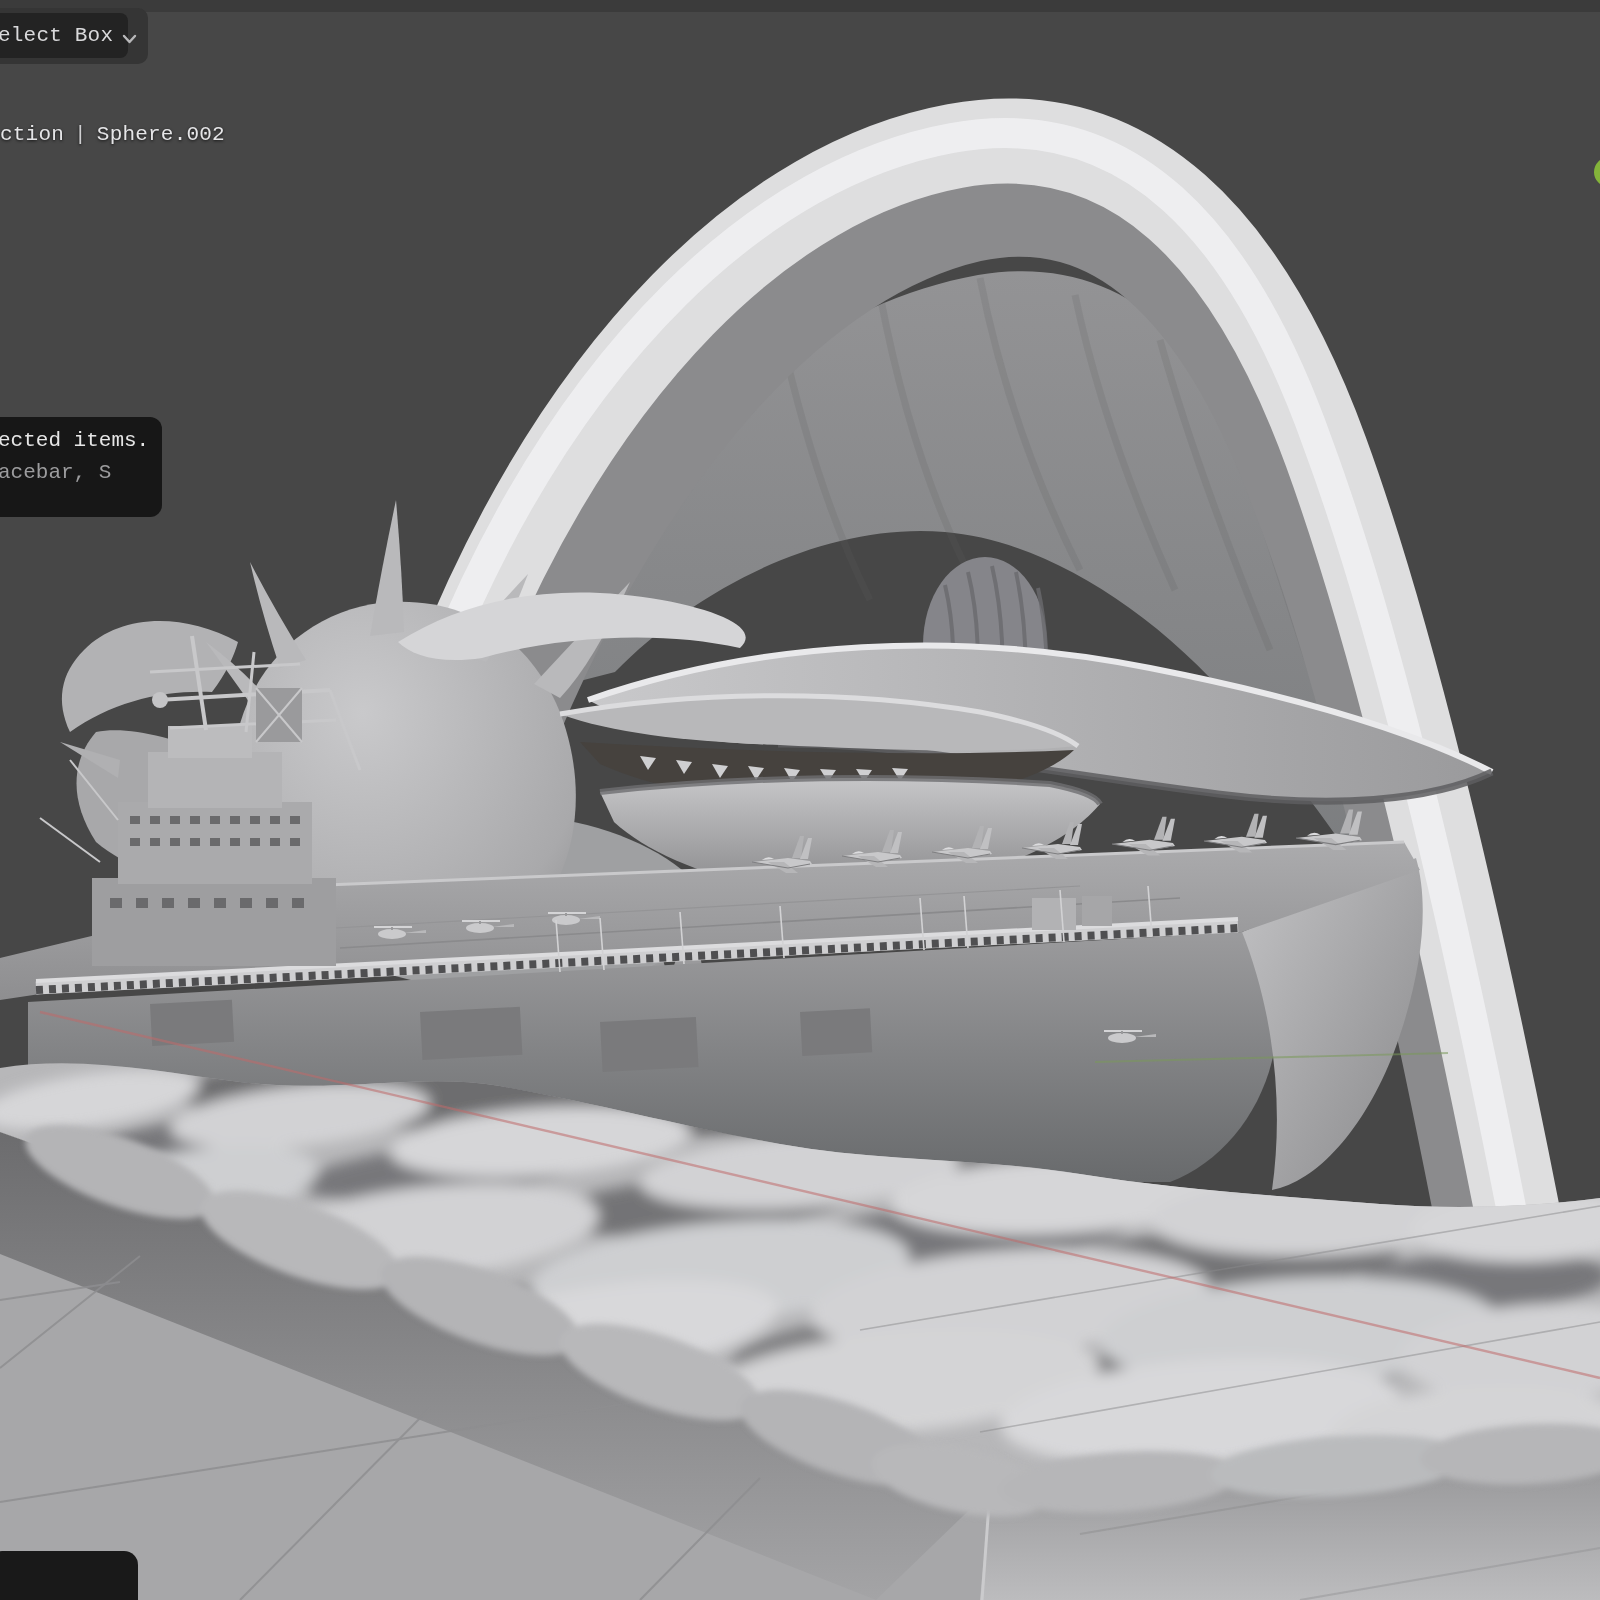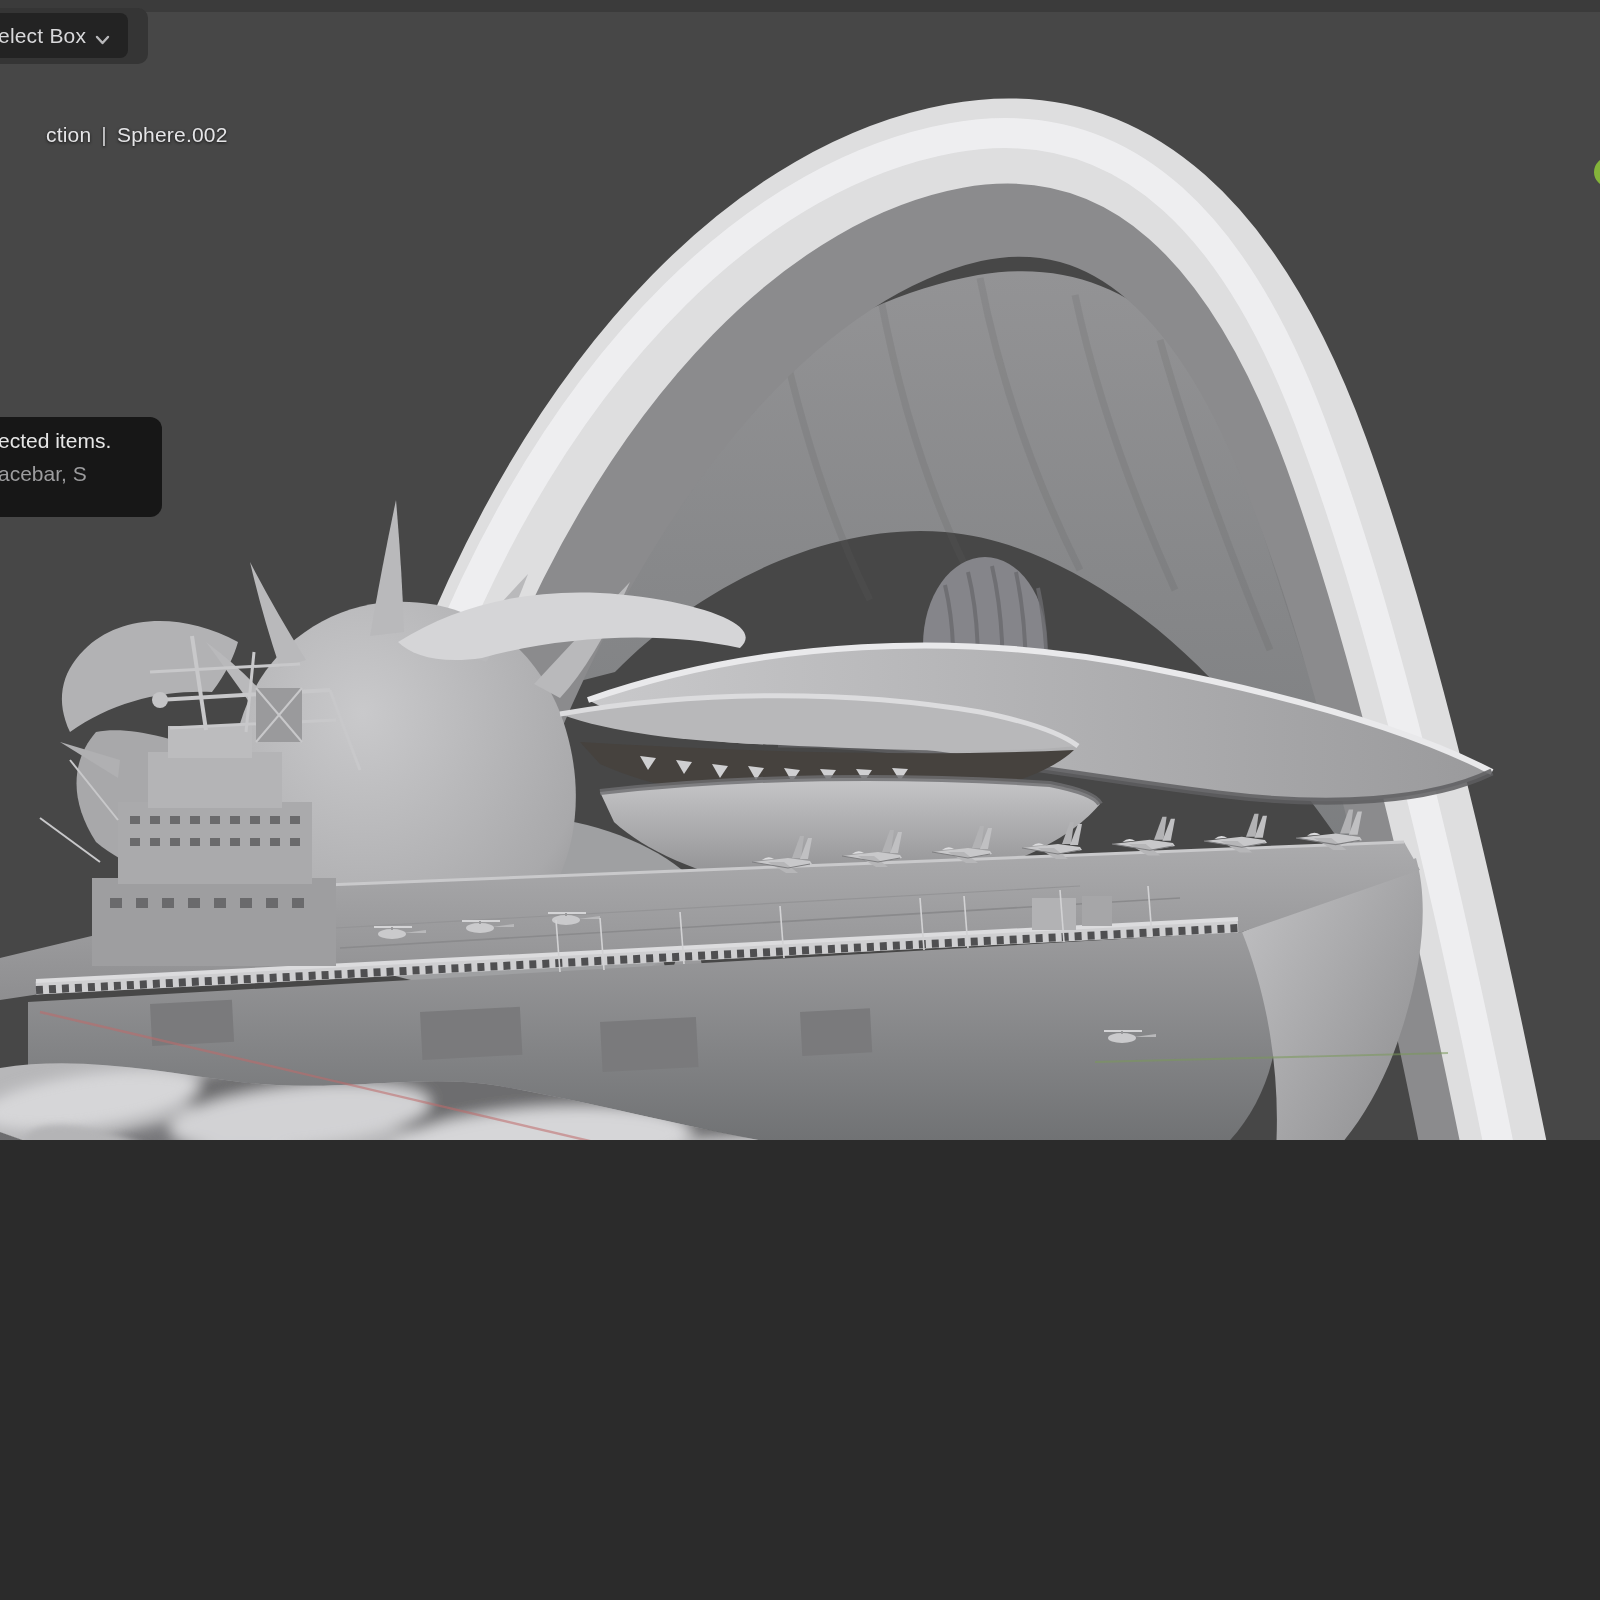--- a/index.html
+++ b/index.html
@@ -1,32 +1,32 @@
 <!DOCTYPE html>
 <html><head>
 <meta charset="utf-8">
 <style>
   html,body{margin:0;padding:0;background:#2b2b2b;}
   .screen{
-    position:relative;width:1600px;height:1140px;overflow:hidden;
+    position:relative;width:1600px;height:1600px;overflow:hidden;
     background:#15803d;
-    font-family:Liberation Sans, sans-serif;
+    font-family:Liberation Mono, monospace;
   }
   .scene-svg{position:absolute;left:0;top:0;width:1600px;height:1600px;display:block;}
   .top-strip{position:absolute;left:0;top:0;width:1600px;height:12px;background:#3b3b3b;}
   .tool-panel{position:absolute;left:-16px;top:8px;width:164px;height:56px;background:#353535;border-radius:10px;}
   .select-box-button{
     position:absolute;left:-16px;top:13px;width:144px;height:45px;background:#232323;border-radius:8px;
     display:flex;align-items:center;padding-left:14px;box-sizing:border-box;gap:9px;cursor:pointer;
   }
   .select-box-button .label{color:#d9d9db;font-size:21px;letter-spacing:.2px;white-space:nowrap;}
   .chevron{display:inline-block;width:15px;height:10px;flex:0 0 auto;}
   .breadcrumb{
     position:absolute;left:0px;top:123px;color:#e5e5e7;font-size:21px;letter-spacing:.2px;
-    text-shadow:0 1px 3px rgba(0,0,0,.75);white-space:nowrap;margin-left:46px;
+    text-shadow:0 1px 3px rgba(0,0,0,.75);white-space:nowrap;
   }
   .breadcrumb .sep{color:#cfcfd1;padding:0 10px;font-weight:200;}
   .tooltip{
     position:absolute;left:-14px;top:417px;width:176px;height:100px;background:#171717;border-radius:12px;
     box-sizing:border-box;padding:12px 12px 10px 12px;display:flex;flex-direction:column;gap:9px;
   }
   .tooltip .tip-main{color:#e6e6e6;font-size:21px;white-space:nowrap;}
   .tooltip .tip-shortcut{color:#9c9c9e;font-size:21px;white-space:nowrap;}
   .bottom-popup{
     position:absolute;left:-12px;top:1551px;width:150px;height:80px;background:#191919;border-radius:14px;

